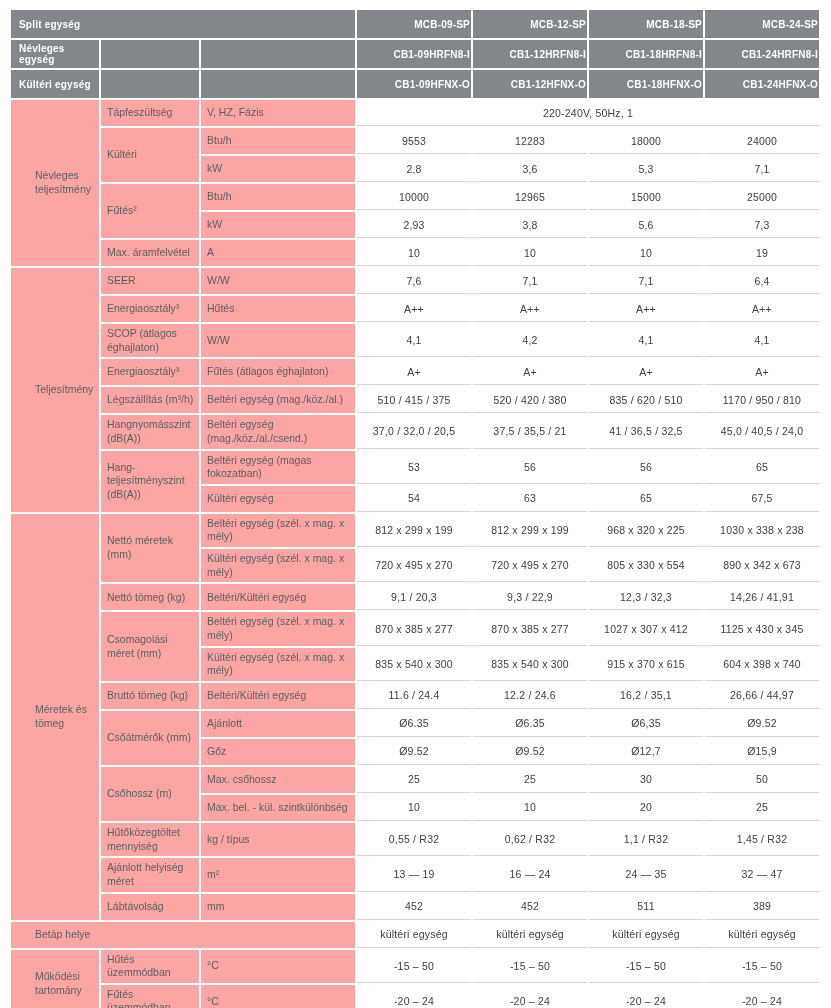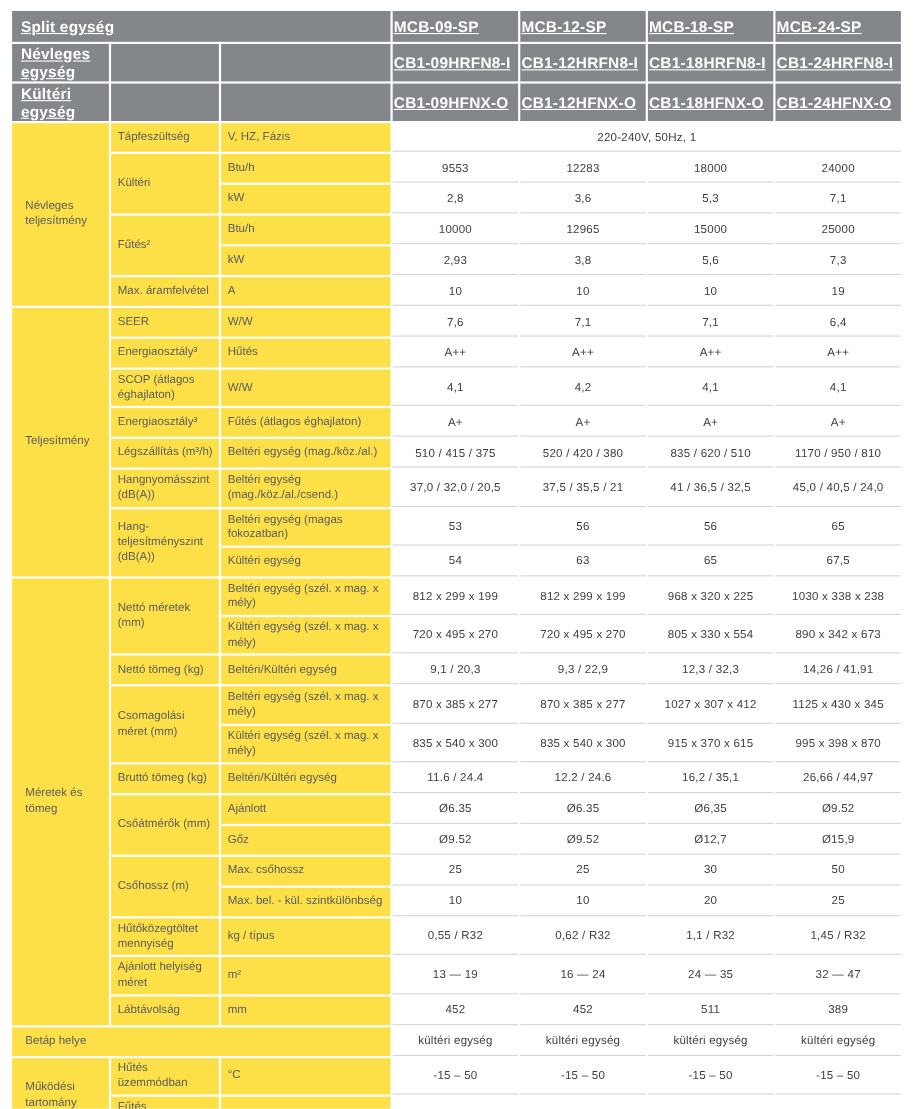--- a/index.html
+++ b/index.html
@@ -17,37 +17,36 @@
     table-layout: fixed;
     margin: 8px 0 0 9px;
   }
   td { vertical-align: middle; box-sizing: border-box; }
 
   
   td.h {
     background: #83868b;
     color: #ffffff;
     font-weight: bold;
-    font-size: 14px;
+    font-size: 10px;
     height: 28px;
     letter-spacing: 0.2px;
-    text-decoration: underline;
   }
   td.hlabel { text-align: left; padding-left: 8px; }
-  td.hval  { text-align: left; }
+  td.hval  { text-align: right; }
 
   
   td.lab {
-    background: #fde047;
+    background: #fca5a5;
     color: #5b5d61;
     font-size: 10.5px;
     line-height: 1.3;
     padding: 3px 4px 3px 6px;
   }
-  td.sec { padding-left: 12px; }
+  td.sec { padding-left: 24px; }
 
   
   td.val {
     background: #ffffff;
     color: #3c3e42;
     font-size: 10.5px;
     text-align: center;
     border-bottom: 1px solid #d3d4d6;
     height: 26px;
     letter-spacing: 0.2px;
@@ -235,21 +234,21 @@
       <td class="val">870 x 385 x 277</td>
       <td class="val">870 x 385 x 277</td>
       <td class="val">1027 x 307 x 412</td>
       <td class="val">1125 x 430 x 345</td>
     </tr>
     <tr>
       <td class="lab">Kültéri egység (szél. x mag. x mély)</td>
       <td class="val">835 x 540 x 300</td>
       <td class="val">835 x 540 x 300</td>
       <td class="val">915 x 370 x 615</td>
-      <td class="val">995 x 398 x 870</td>
+      <td class="val">604 x 398 x 740</td>
     </tr>
     <tr>
       <td class="lab">Bruttó tömeg (kg)</td>
       <td class="lab">Beltéri/Kültéri egység</td>
       <td class="val">11.6 / 24.4</td>
       <td class="val">12.2 / 24.6</td>
       <td class="val">16,2 / 35,1</td>
       <td class="val">26,66 / 44,97</td>
     </tr>
     <tr>

